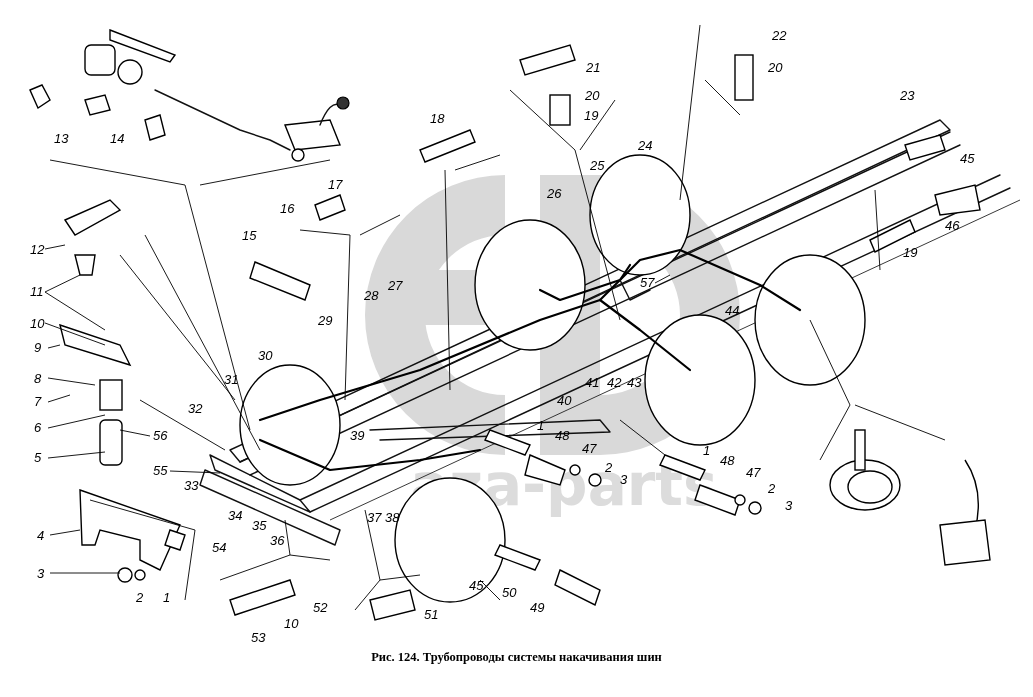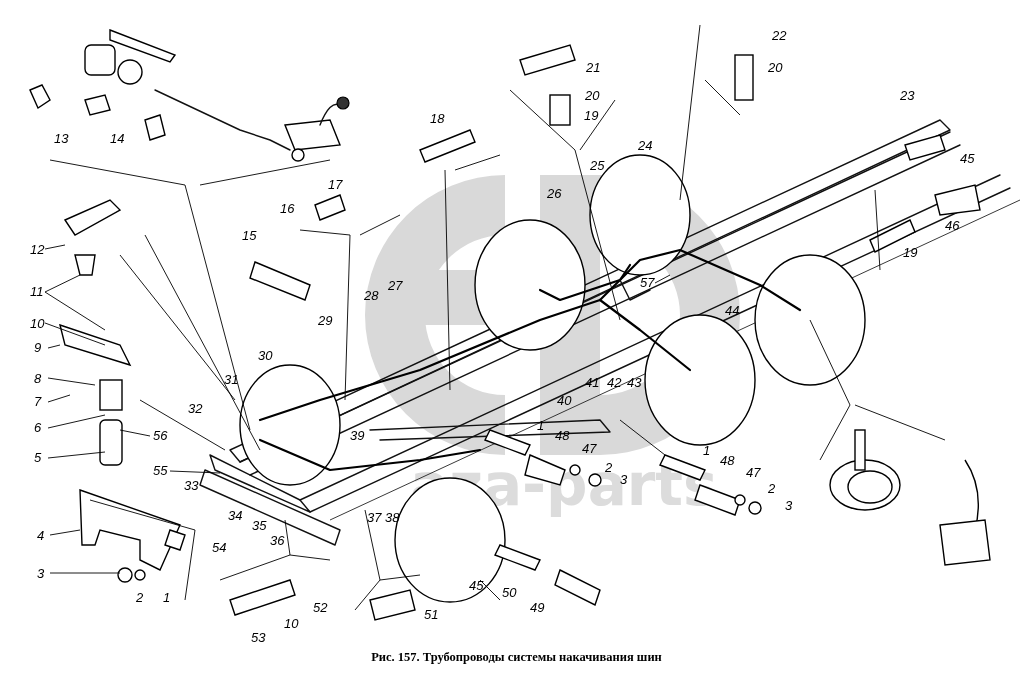--- a/index.html
+++ b/index.html
@@ -219,13 +219,13 @@
     <path class="leader" d="M48,348 L60,345"></path>
     <path class="leader" d="M45,323 L105,345"></path>
     <path class="leader" d="M45,292 L80,275 M45,292 L105,330"></path>
     <path class="leader" d="M45,249 L65,245"></path>
     <path class="leader" d="M150,436 L120,430"></path>
     <path class="leader" d="M170,471 L220,473"></path>
     <path class="leader" d="M655,283 L670,275"></path>
   </g>
 </svg>
 
-<div class="caption">Рис. 157. Трубопроводы системы накачивания шин</div>
+<div class="caption">Рис. 124. Трубопроводы системы накачивания шин</div>
 
 </body></html>

